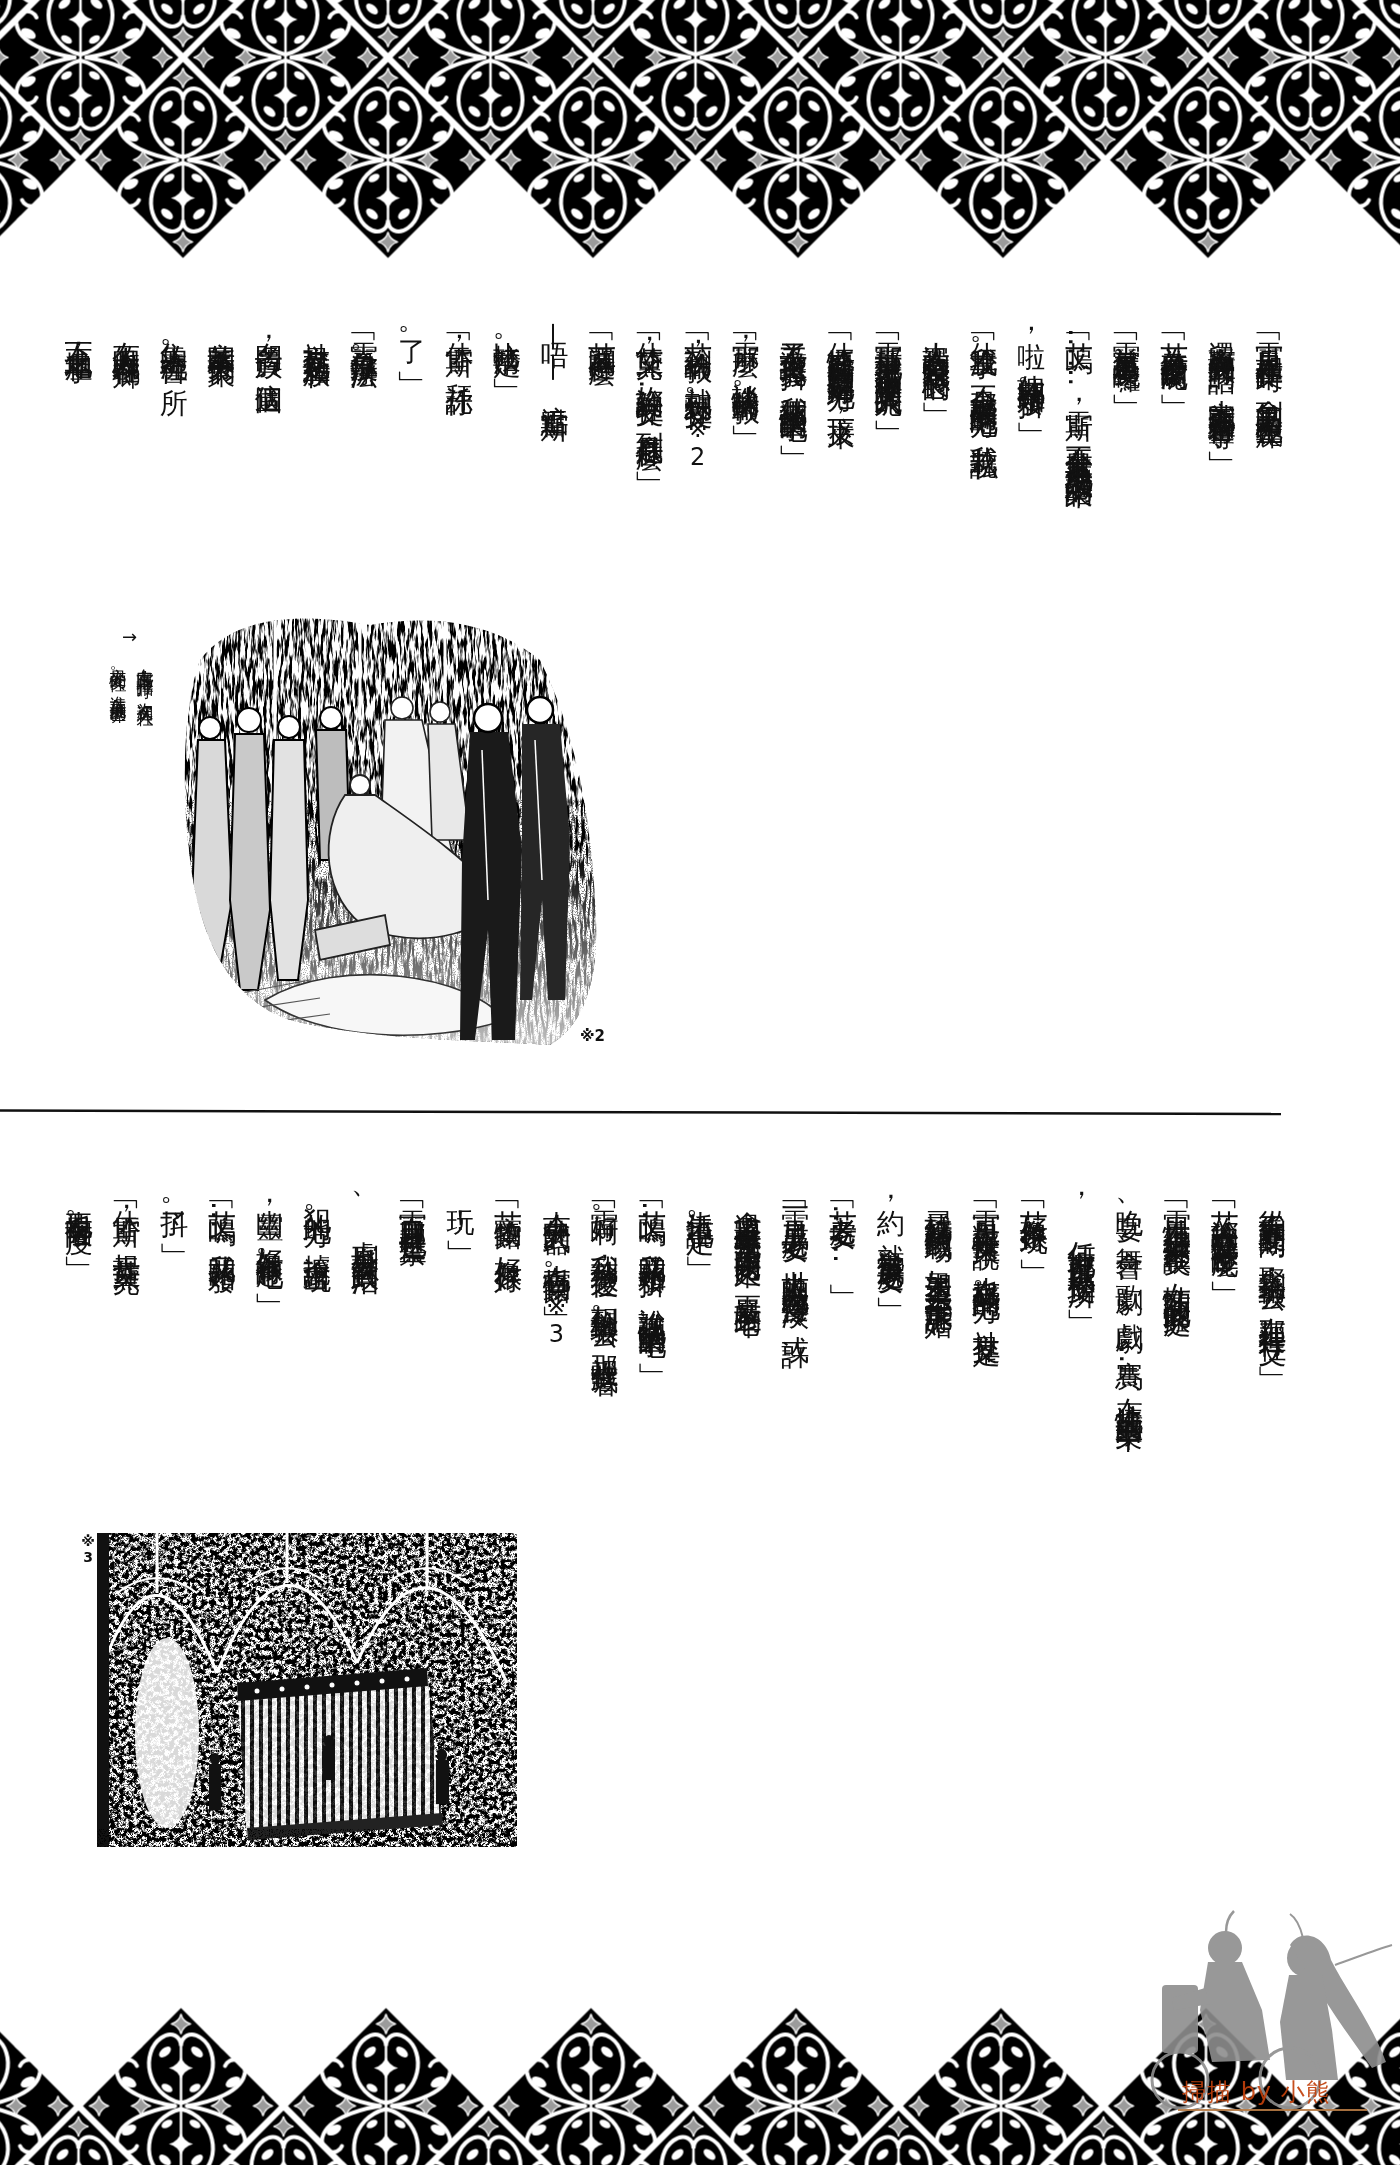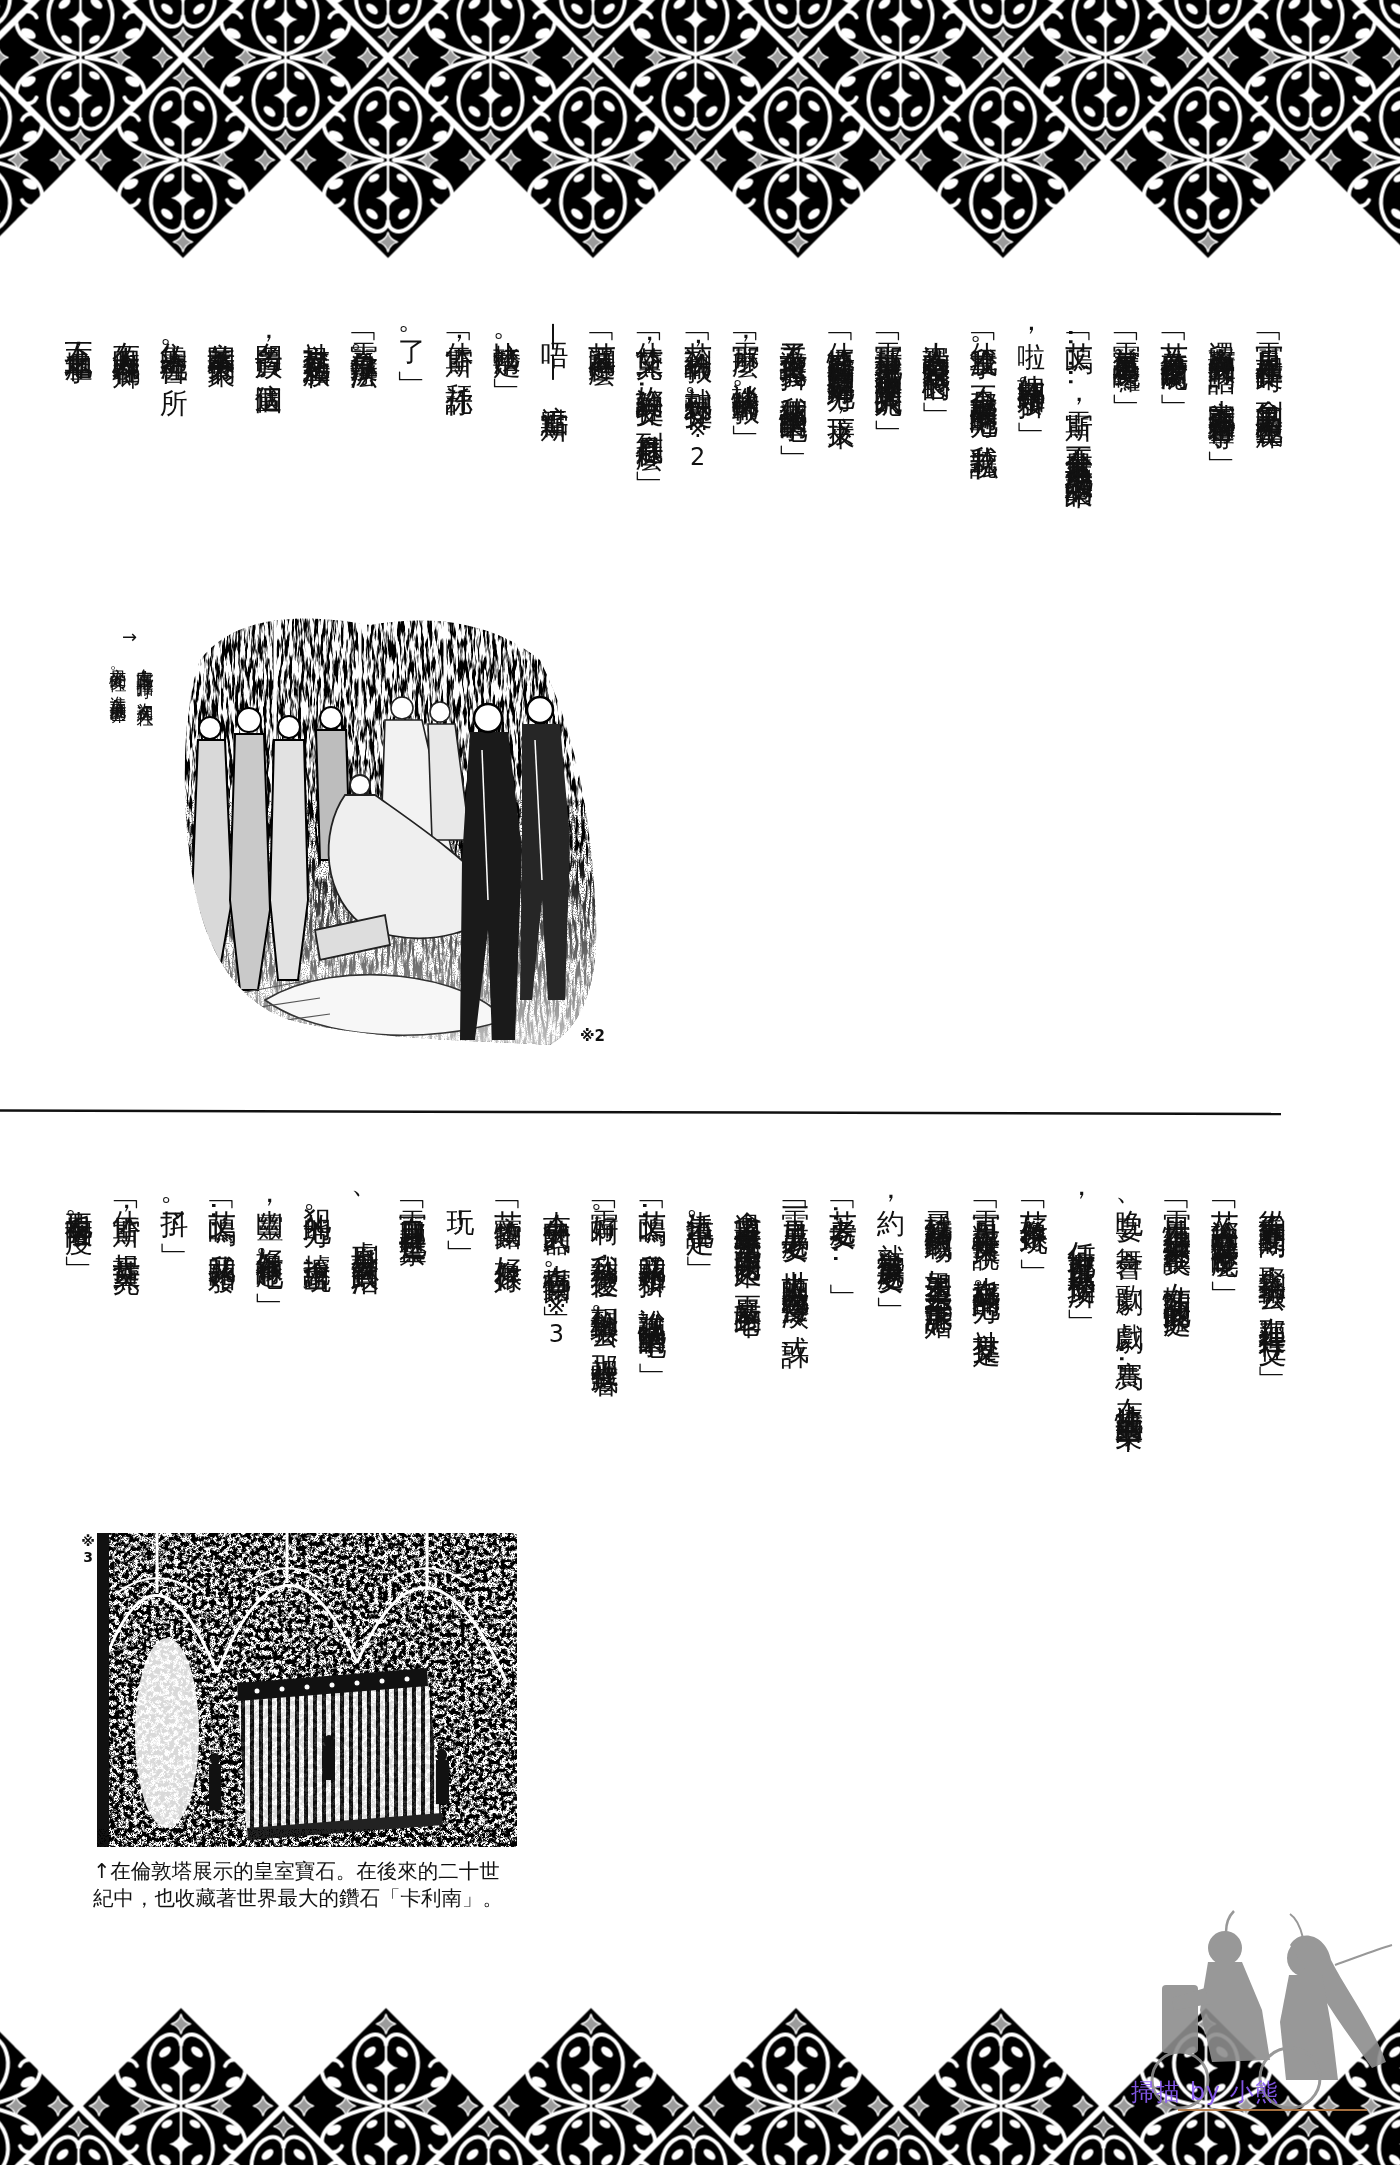--- a/index.html
+++ b/index.html
@@ -42,23 +42,23 @@
     writing-mode: vertical-rl; text-orientation: upright;
     font-family: "DejaVu Sans", sans-serif; font-size: 14px; font-weight: bold;
     line-height: 16px; color: #111;
   }
   .cap-h {
     position: absolute; z-index: 1; left: 93px; top: 1858px; width: 440px;
     font-family: "DejaVu Sans", sans-serif; font-size: 20.5px; line-height: 27px; color: #111;
   }
   .cap-h div { white-space: nowrap; }
   .wm-text {
-    position: absolute; z-index: 3; left: 1131px; top: 2076px;
+    position: absolute; z-index: 3; left: 1182px; top: 2076px;
     font-family: "DejaVu Sans", sans-serif; font-size: 24px; letter-spacing: 1px;
-    color: #8b5cf6; white-space: nowrap; opacity: 0.92;
+    color: #c2410c; white-space: nowrap; opacity: 0.92;
   }
   .wm-line {
     position: absolute; z-index: 3; left: 1178px; top: 2109px; width: 189px; height: 2px;
     background: #b87b45; opacity: 0.9;
   }
 </style>
 </head>
 <body>
 
 <div class="page">
@@ -339,20 +339,16 @@
     <div class="vcol">、處刑身分高貴的政治</div>
     <div class="vcol">犯的地方。據說會出現</div>
     <div class="vcol">幽靈，好像很有趣吧。」</div>
     <div class="vcol">艾「嗚嗚…我又開始發</div>
     <div class="vcol">抖了。」</div>
     <div class="vcol">休「雷斯，捉弄艾黛兒</div>
     <div class="vcol">也要有個限度。」</div>
   </div>
 
   <div class="fig-marker-bot">※3</div>
-  <div class="cap-h">
-    <div>↑在倫敦塔展示的皇室寶石。在後來的二十世</div>
-    <div>紀中，也收藏著世界最大的鑽石「卡利南」。</div>
-  </div>
 
   <div class="wm-text">掃描 by 小熊</div>
   <div class="wm-line"></div>
 </div>
 
 </body></html>

